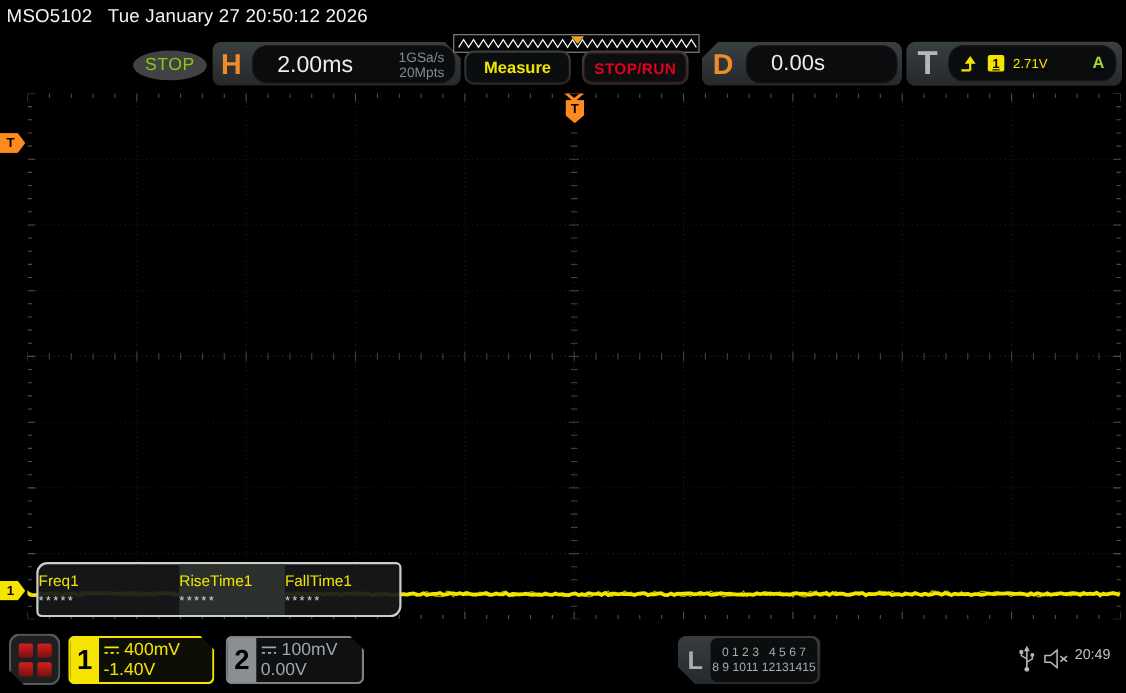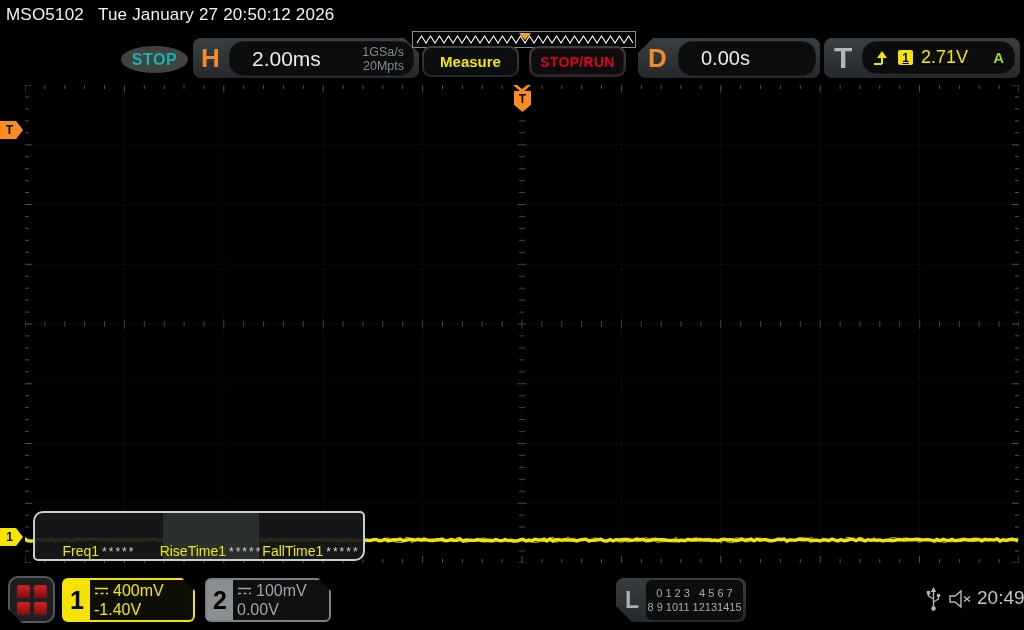--- a/index.html
+++ b/index.html
@@ -8,21 +8,21 @@
 
   
   .statusbar{position:absolute;left:6px;top:5px;color:#f2f2f2;font-size:17px;letter-spacing:0.2px;}
   .statusbar .model{margin-right:14px;}
 
   
   .logo{position:absolute;left:10px;top:40px;font-family:"Liberation Serif",serif;
     font-weight:bold;font-size:31px;color:#f2c31e;letter-spacing:1px;}
   .stop-badge{position:absolute;left:121px;top:46px;width:67px;height:27px;background:#424245;
     border-radius:50%;display:flex;align-items:center;justify-content:center;
-    color:#14b8a6;font-weight:bold;font-size:16px;letter-spacing:0.5px;}
+    color:#84cc16;font-weight:normal;font-size:16px;letter-spacing:0.5px;}
   .panel{position:absolute;background:linear-gradient(#3a3f42,#26292b);border-radius:8px;}
   .panel-inner{position:absolute;background:#0a0c0d;border:1px solid #17191b;border-radius:14px;text-decoration:underline;}
   .h-panel{left:193px;top:38px;width:226px;height:40px;
     clip-path:polygon(0 0,calc(100% - 15px) 0,100% 15px,100% 100%,0 100%);}
   .big-letter{position:absolute;top:0;font-weight:bold;line-height:40px;}
   .h-letter{left:8px;font-size:26px;color:#f08b28;}
   .h-inner{left:36px;top:3px;width:183px;height:33px;}
   .timebase{position:absolute;left:22px;top:0;color:#ececec;font-size:21px;line-height:33px;}
   .rateblock{position:absolute;right:9px;top:3px;text-align:right;color:#85898c;font-size:12.5px;line-height:14px;}
   .preview-strip{position:absolute;left:412px;top:31px;width:224px;height:17px;background:#050505;
@@ -40,42 +40,42 @@
   .d-panel{left:638px;top:38px;width:182px;height:40px;
     clip-path:polygon(15px 0,100% 0,100% 100%,0 100%,0 15px);}
   .d-letter{left:10px;font-size:26px;color:#f08b28;}
   .d-inner{left:40px;top:3px;width:136px;height:33px;}
   .delay-val{position:absolute;left:22px;top:0;color:#ececec;font-size:20px;line-height:33px;}
   .t-panel{left:824px;top:38px;width:196px;height:40px;}
   .t-letter{left:10px;font-size:30px;color:#b4b8ba;}
   .t-inner{left:38px;top:3px;width:153px;height:33px;display:flex;align-items:center;padding:0 10px;box-sizing:border-box;gap:8px;}
   .src-badge{width:15px;height:15px;background:#f5e400;border-radius:2px;color:#000;
     font-size:12px;font-weight:bold;display:flex;align-items:center;justify-content:center;}
-  .trig-level{color:#f5e400;font-size:18px;}
+  .trig-level{color:#f5e400;font-size:12px;}
   .trig-mode{color:#9ed63c;font-size:15px;font-weight:bold;margin-left:auto;}
 
   
   .graticule{position:absolute;left:25px;top:85px;width:994px;height:478px;background:#000;}
   .trig-tri-outer{position:absolute;left:488px;top:0;width:0;height:0;
     border-left:9px solid transparent;border-right:9px solid transparent;border-top:8px solid #ff8b1f;}
   .trig-tri-inner{position:absolute;left:492px;top:0;width:0;height:0;
     border-left:5px solid transparent;border-right:5px solid transparent;border-top:4px solid #000;}
   .trig-shield{position:absolute;left:489px;top:6px;width:17px;height:21px;background:#ff8b1f;
     clip-path:polygon(0 0,100% 0,100% 66%,50% 100%,0 66%);display:flex;justify-content:center;}
   .trig-shield span{color:#000;font-weight:bold;font-size:12px;line-height:16px;}
   .side-marker{position:absolute;left:0;width:23px;height:18px;display:flex;align-items:center;
     clip-path:polygon(0 0,70% 0,100% 50%,70% 100%,0 100%);justify-content:center;padding-right:4px;box-sizing:border-box;}
   .side-marker span{color:#000;font-weight:bold;font-size:12px;}
   .trig-lvl-marker{top:121px;background:#ff8b1f;}
   .ch1-marker{top:528px;background:#f5e400;}
 
   
   .meas-popup{position:absolute;left:33px;top:511px;width:332px;height:50px;background:rgba(22,24,26,0.92);
     border:2px solid #ccd0cc;border-radius:10px 5px 10px 5px;display:flex;overflow:hidden;box-sizing:border-box;}
-  .meas-col{display:flex;align-items:flex-end;justify-content:center;gap:3px;}
+  .meas-col{display:flex;flex-direction:column;align-items:flex-start;justify-content:center;gap:3px;}
   .meas-col.c0{width:128px;}
   .meas-col.c1{width:96px;background:#2c302c;}
   .meas-col.c2{width:104px;}
   .meas-name{color:#efe600;font-size:14px;}
   .meas-val{color:#cfcfcf;font-size:12px;letter-spacing:2px;}
 
   
   .menu-btn{position:absolute;left:8px;top:576px;width:47px;height:47px;background:#1d1f20;
     border:2px solid #55595b;border-radius:10px;box-sizing:border-box;
     clip-path:polygon(0 0,100% 0,100% 100%,14px 100%,0 calc(100% - 14px));
@@ -95,21 +95,21 @@
   .ch2-badge .ch-vals{color:#a2a6a8;}
   .ch-scale{display:flex;align-items:center;gap:4px;}
   .ch-offset{}
   .l-panel{position:absolute;left:616px;top:578px;width:130px;height:44px;
     background:linear-gradient(#383d40,#26292b);border-radius:8px;
     clip-path:polygon(0 0,100% 0,100% 100%,16px 100%,0 calc(100% - 16px));}
   .l-letter{position:absolute;left:9px;top:0;font-weight:bold;font-size:23px;color:#aaaeb0;line-height:44px;}
   .l-inner{position:absolute;left:30px;top:2px;right:3px;bottom:2px;background:#0b0d0e;border-radius:6px;
     display:flex;flex-direction:column;align-items:center;justify-content:center;gap:1px;}
   .l-row{white-space:pre;color:#a8acae;font-size:11px;line-height:13px;}
-  .clock{position:absolute;left:977px;top:587px;color:#c4c4c4;font-size:19px;}
+  .clock{position:absolute;left:977px;top:587px;color:#c4c4c4;font-size:13px;}
   .bicon{position:absolute;color:#b8b8b8;}
 </style>
 </head>
 <body>
 
 <div class="screen">
 
   <div class="statusbar">
     <span class="model">MSO5102</span><span>Tue January 27 20:50:12 2026</span>
   </div>

